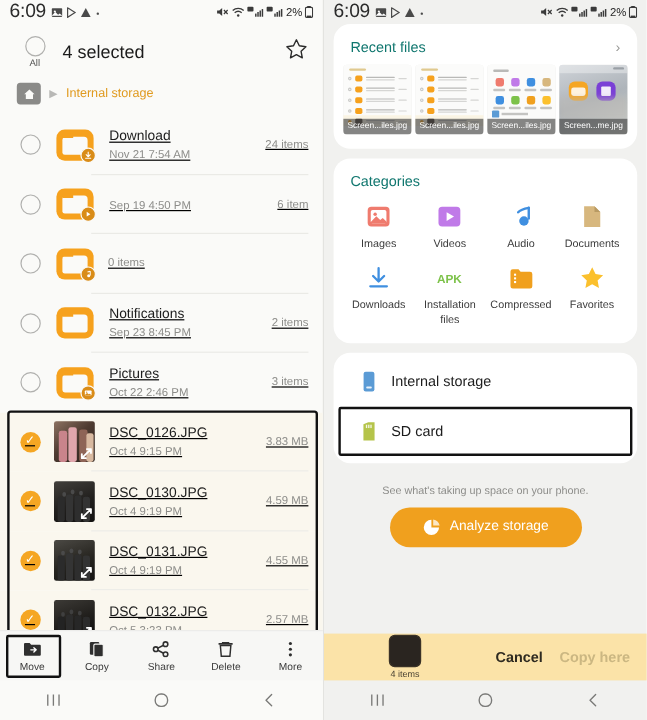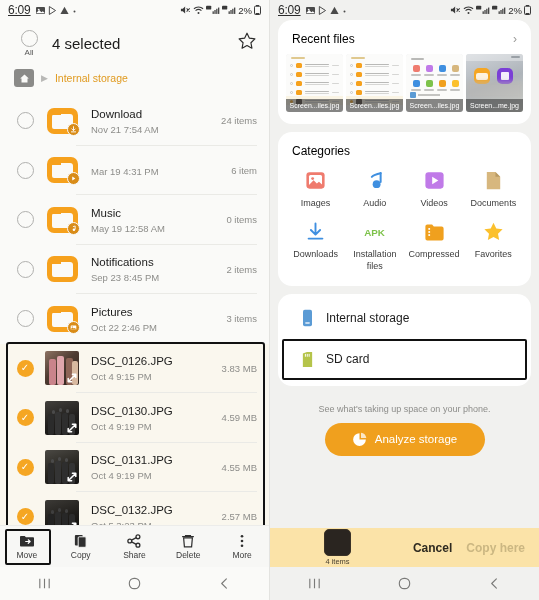--- a/index.html
+++ b/index.html
@@ -17,21 +17,21 @@
     background: #fafaf8;
     position: relative;
     display: flex; flex-direction: column;
     border-right: 1px solid #e3e3e0;
   }
   .statusbar {
     height: 20px; display: flex; align-items: center;
     padding: 0 8px; font-size: 10px; color: #2b2b2b;
     flex-shrink: 0;
   }
-  .sb-time { font-size: 12px; letter-spacing: -0.2px; text-decoration: underline; }
+  .sb-time { font-size: 16px; letter-spacing: -0.2px; }
   .sb-left-icons { display: flex; align-items: center; gap: 3px; margin-left: 5px; }
   .sb-right { margin-left: auto; display: flex; align-items: center; gap: 2px; }
   .sb-ico { display: inline-block; }
   .sb-batt { font-size: 9.5px; }
 
   .lp-header {
     height: 46px; display: flex; align-items: center;
     padding: 0 12px; flex-shrink: 0;
   }
   .all-check { width: 34px; display: flex; flex-direction: column; align-items: center; }
@@ -48,21 +48,21 @@
     padding: 3px 14px 9px 14px; flex-shrink: 0;
   }
   .bc-home {
     width: 20px; height: 18px; background: #8a8a88;
     border-radius: 3px; position: relative;
     display: flex; align-items: center; justify-content: center;
   }
   .bc-arrow { color: #b8b8b6; font-size: 9px; }
   .bc-text { font-size: 10.5px; color: #e09a1f; }
 
-  .file-list { flex: 1; overflow: hidden; position: relative; }
+  .file-list { flex: 1; overflow: hidden; position: relative; text-decoration: underline; }
   .row {
     display: flex; align-items: center; height: 49.5px;
     padding: 0 12px 0 10px; position: relative;
   }
   .row.folder + .row.folder::before,
   .row.folder::after { content: ""; }
   .row-sep {
     position: absolute; left: 76px; right: 12px; bottom: 0;
     height: 1px; background: #eaeae6;
   }
@@ -161,21 +161,21 @@
     display: flex; align-items: center; justify-content: center; font-weight: bold;
   }
 
   .card {
     background: #ffffff; border-radius: 14px;
     margin: 0 8px 8px 8px; flex-shrink: 0;
   }
   .card-head {
     display: flex; align-items: center; padding: 12px 14px 8px 14px;
   }
-  .card-title { font-size: 12px; color: #000000; }
+  .card-title { font-size: 12px; color: #0f766e; }
   .chev { margin-left: auto; color: #9a9a98; font-size: 12px; }
 
   .recent-strip { display: flex; gap: 3px; padding: 0 8px 12px 8px; }
   .rf-item { width: 61px; height: 58px; border-radius: 3px;
     position: relative; overflow: hidden; background: #eeeeec; }
   .rf-label {
     position: absolute; left: 0; right: 0; bottom: 0; height: 13px;
     background: rgba(60,60,60,0.62); color: #fff; font-size: 7px;
     display: flex; align-items: center; justify-content: center;
   }
@@ -339,21 +339,21 @@
               <span class="fi-body"></span>
               <span class="fi-notch"></span>
               <span class="fi-badge">
                 <svg width="7" height="7" viewBox="0 0 10 10">
                   <path d="M3.2 2.2 L7.6 5 L3.2 7.8 Z" fill="#fff"></path>
                 </svg>
               </span>
             </div>
           </div>
           <div class="meta">
-            <div class="r-sub">Mar 19 4:31 PM</div>
+            <div class="r-sub">Sep 19 4:50 PM</div>
           </div>
           <div class="r-right">6 item</div>
           <div class="row-sep"></div>
         </div>
         <div class="row folder">
           <div class="chk">
             <span class="circle-empty"></span>
           </div>
           <div class="thumbwrap">
             <div class="folder-ico">
@@ -361,24 +361,20 @@
               <span class="fi-body"></span>
               <span class="fi-notch"></span>
               <span class="fi-badge">
                 <svg width="7" height="7" viewBox="0 0 10 10">
                   <path d="M7.4 1.4v5" stroke="#fff" stroke-width="1.2" fill="none"></path>
                   <circle cx="5.6" cy="6.8" r="1.8" fill="#fff"></circle>
                   <path d="M7.4 1.4 L4.2 2.4" stroke="#fff" stroke-width="1.2" fill="none"></path>
                 </svg>
               </span>
             </div>
-          </div>
-          <div class="meta">
-            <div class="r-name">Music</div>
-            <div class="r-sub">May 19 12:58 AM</div>
           </div>
           <div class="r-right">0 items</div>
           <div class="row-sep"></div>
         </div>
         <div class="row folder">
           <div class="chk">
             <span class="circle-empty"></span>
           </div>
           <div class="thumbwrap">
             <div class="folder-ico">
@@ -794,35 +790,35 @@
                 <rect x="5.2" y="6.2" width="13.6" height="11.6" rx="1.6" fill="#fff"></rect>
                 <circle cx="9" cy="10" r="1.5" fill="#ef7b6e"></circle>
                 <path d="M5.2 16.6 L10 11.8 L13.4 15 L15.6 13.2 L18.8 16.2 V17.8 H5.2Z" fill="#ef7b6e"></path>
               </svg>
             </span>
             <span class="cat-label">Images</span>
           </div>
           <div class="cat-cell">
             <span class="cat-ico">
               <svg width="23" height="23" viewBox="0 0 24 24">
+                <rect x="2.5" y="3.5" width="19" height="17" rx="3.2" fill="#c07ae8"></rect>
+                <path d="M9.6 8.2 L16 12 L9.6 15.8 Z" fill="#fff"></path>
+              </svg>
+            </span>
+            <span class="cat-label">Videos</span>
+          </div>
+          <div class="cat-cell">
+            <span class="cat-ico">
+              <svg width="23" height="23" viewBox="0 0 24 24">
                 <path d="M18.4 4.2v9.4" stroke="#3f8fe0" stroke-width="2.1" fill="none" stroke-linecap="round"></path>
                 <circle cx="14.2" cy="15.8" r="4.1" fill="#3f8fe0"></circle>
                 <path d="M18.4 4.4 C14 5.2 10.8 6.4 9.2 8.2" stroke="#3f8fe0" stroke-width="2.1" fill="none" stroke-linecap="round"></path>
               </svg>
             </span>
             <span class="cat-label">Audio</span>
-          </div>
-          <div class="cat-cell">
-            <span class="cat-ico">
-              <svg width="23" height="23" viewBox="0 0 24 24">
-                <rect x="2.5" y="3.5" width="19" height="17" rx="3.2" fill="#c07ae8"></rect>
-                <path d="M9.6 8.2 L16 12 L9.6 15.8 Z" fill="#fff"></path>
-              </svg>
-            </span>
-            <span class="cat-label">Videos</span>
           </div>
           <div class="cat-cell">
             <span class="cat-ico">
               <svg width="23" height="23" viewBox="0 0 24 24">
                 <path d="M5 3h9l5 5v13H5z" fill="#d7b77e"></path>
                 <path d="M14 3v5h5z" fill="#b89a63"></path>
               </svg>
             </span>
             <span class="cat-label">Documents</span>
           </div>

